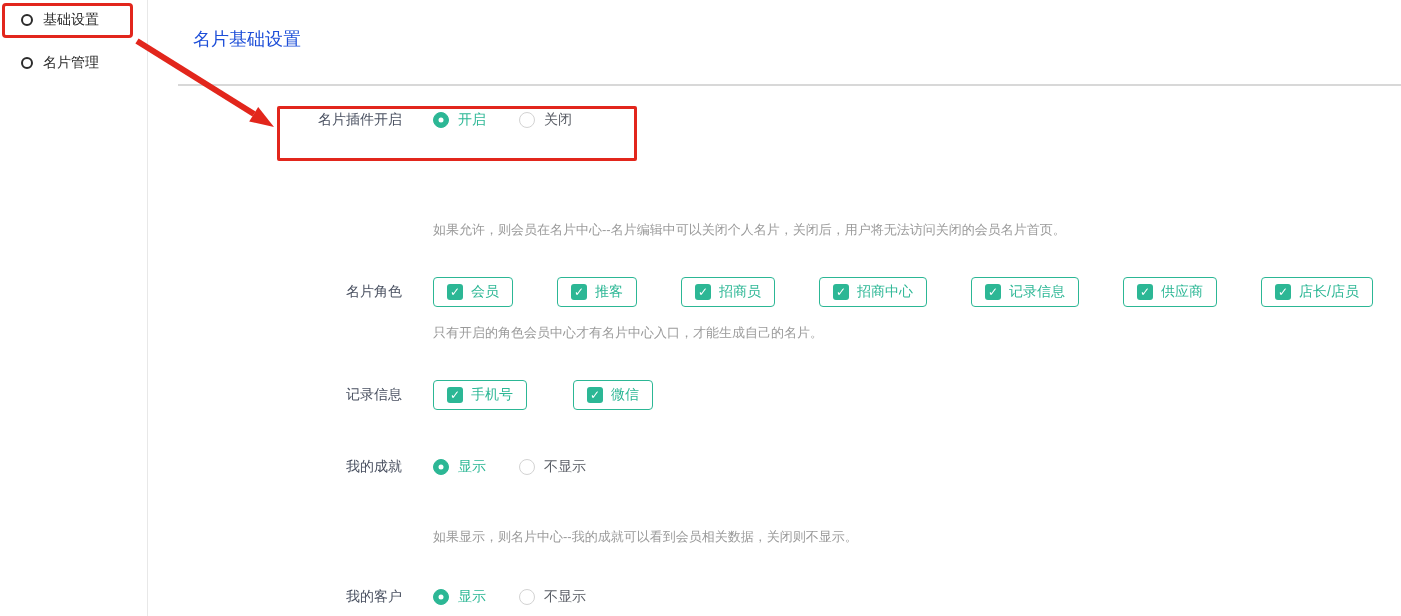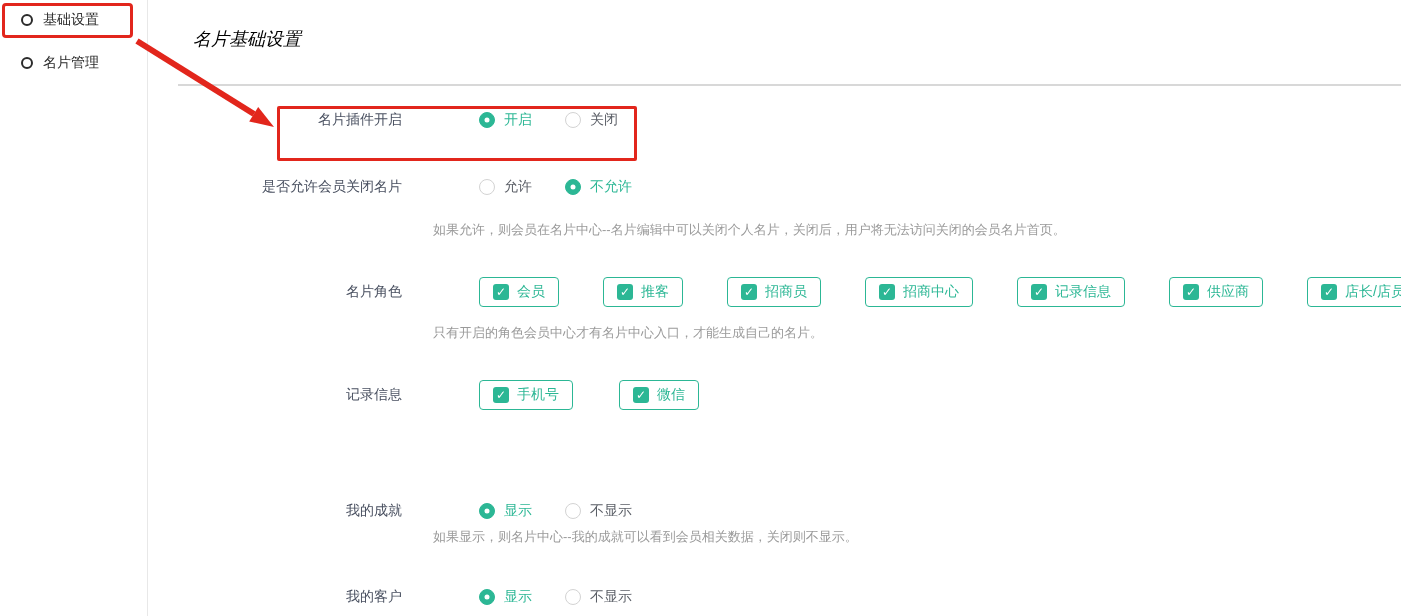--- a/index.html
+++ b/index.html
@@ -19,25 +19,25 @@
 
   
   .anno-box-sidebar { position:absolute; left:2px; top:3px; width:131px; height:35px;
     border:3px solid var(--annotation); border-radius:4px; z-index:9; pointer-events:none; }
   .anno-box-row { position:absolute; left:277px; top:106px; width:360px; height:55px;
     border:3px solid var(--annotation); border-radius:2px; z-index:9; pointer-events:none; }
   .anno-arrow { position:absolute; left:0; top:0; z-index:8; pointer-events:none; }
 
   
   .page-title { position:absolute; left:193px; top:27px; font-size:18px;
-    font-weight:400; color:#000000;font-style:italic; }
+    font-weight:400; color:#1d4ed8; }
   .title-divider { position:absolute; left:178px; right:0; top:84px; height:2px;
     background:#d8d8d8; }
 
-  .form-row { position:absolute; left:178px; display:flex; align-items:center;gap:46px; }
+  .form-row { position:absolute; left:178px; display:flex; align-items:center; }
   .row-label { width:224px; text-align:right; font-size:14px; color:#495060;
     white-space:nowrap; flex:0 0 auto; }
   .row-controls { margin-left:31px; display:flex; align-items:center; }
 
   
   .radio { display:inline-flex; align-items:center; margin-right:33px; cursor:pointer;font-family:Liberation Serif, serif; }
   .r-dot { position:relative; width:16px; height:16px; border-radius:50%;
     border:1px solid #d3d3d3; background:#fff; margin-right:9px; flex:0 0 auto; }
   .r-dot.on { background:var(--accent); border-color:var(--accent); }
   .r-dot.on::after { content:''; position:absolute; left:50%; top:50%; width:5px; height:5px;
@@ -88,33 +88,20 @@
         <span class="r-dot on"></span>
         <span class="r-txt">开启</span>
       </label>
       <label class="radio">
         <span class="r-dot"></span>
         <span class="r-txt">关闭</span>
       </label>
     </div>
   </div>
 
-  <div class="form-row" style="top:178px">
-    <div class="row-label">是否允许会员关闭名片</div>
-    <div class="row-controls">
-      <label class="radio">
-        <span class="r-dot"></span>
-        <span class="r-txt">允许</span>
-      </label>
-      <label class="radio selected">
-        <span class="r-dot on"></span>
-        <span class="r-txt">不允许</span>
-      </label>
-    </div>
-  </div>
   <div class="help" style="top:221px">如果允许，则会员在名片中心--名片编辑中可以关闭个人名片，关闭后，用户将无法访问关闭的会员名片首页。</div>
 
   <div class="form-row" style="top:277px">
     <div class="row-label">名片角色</div>
     <div class="row-controls">
       <label class="cbx">
         <span class="cbx-box">✓</span>
         <span class="cbx-txt">会员</span>
       </label>
       <label class="cbx">
@@ -152,21 +139,21 @@
         <span class="cbx-box">✓</span>
         <span class="cbx-txt">手机号</span>
       </label>
       <label class="cbx">
         <span class="cbx-box">✓</span>
         <span class="cbx-txt">微信</span>
       </label>
     </div>
   </div>
 
-  <div class="form-row" style="top:502px">
+  <div class="form-row" style="top:458px">
     <div class="row-label">我的成就</div>
     <div class="row-controls">
       <label class="radio selected">
         <span class="r-dot on"></span>
         <span class="r-txt">显示</span>
       </label>
       <label class="radio">
         <span class="r-dot"></span>
         <span class="r-txt">不显示</span>
       </label>

